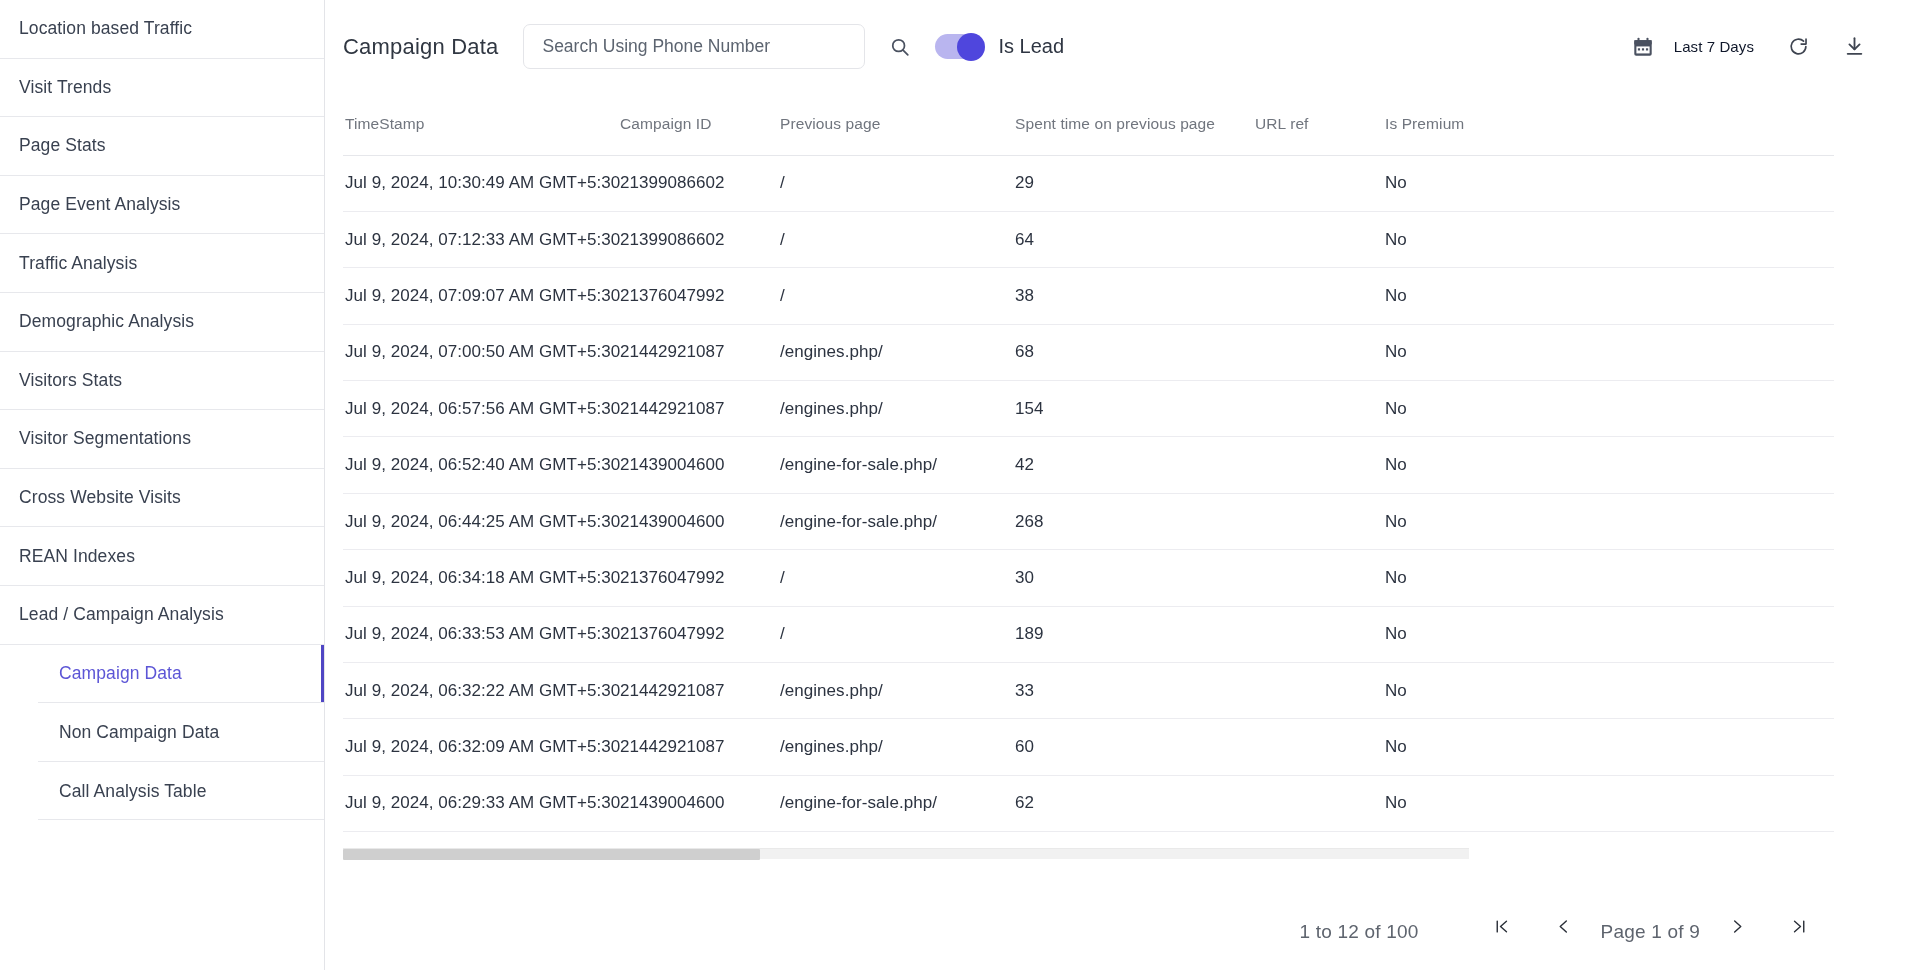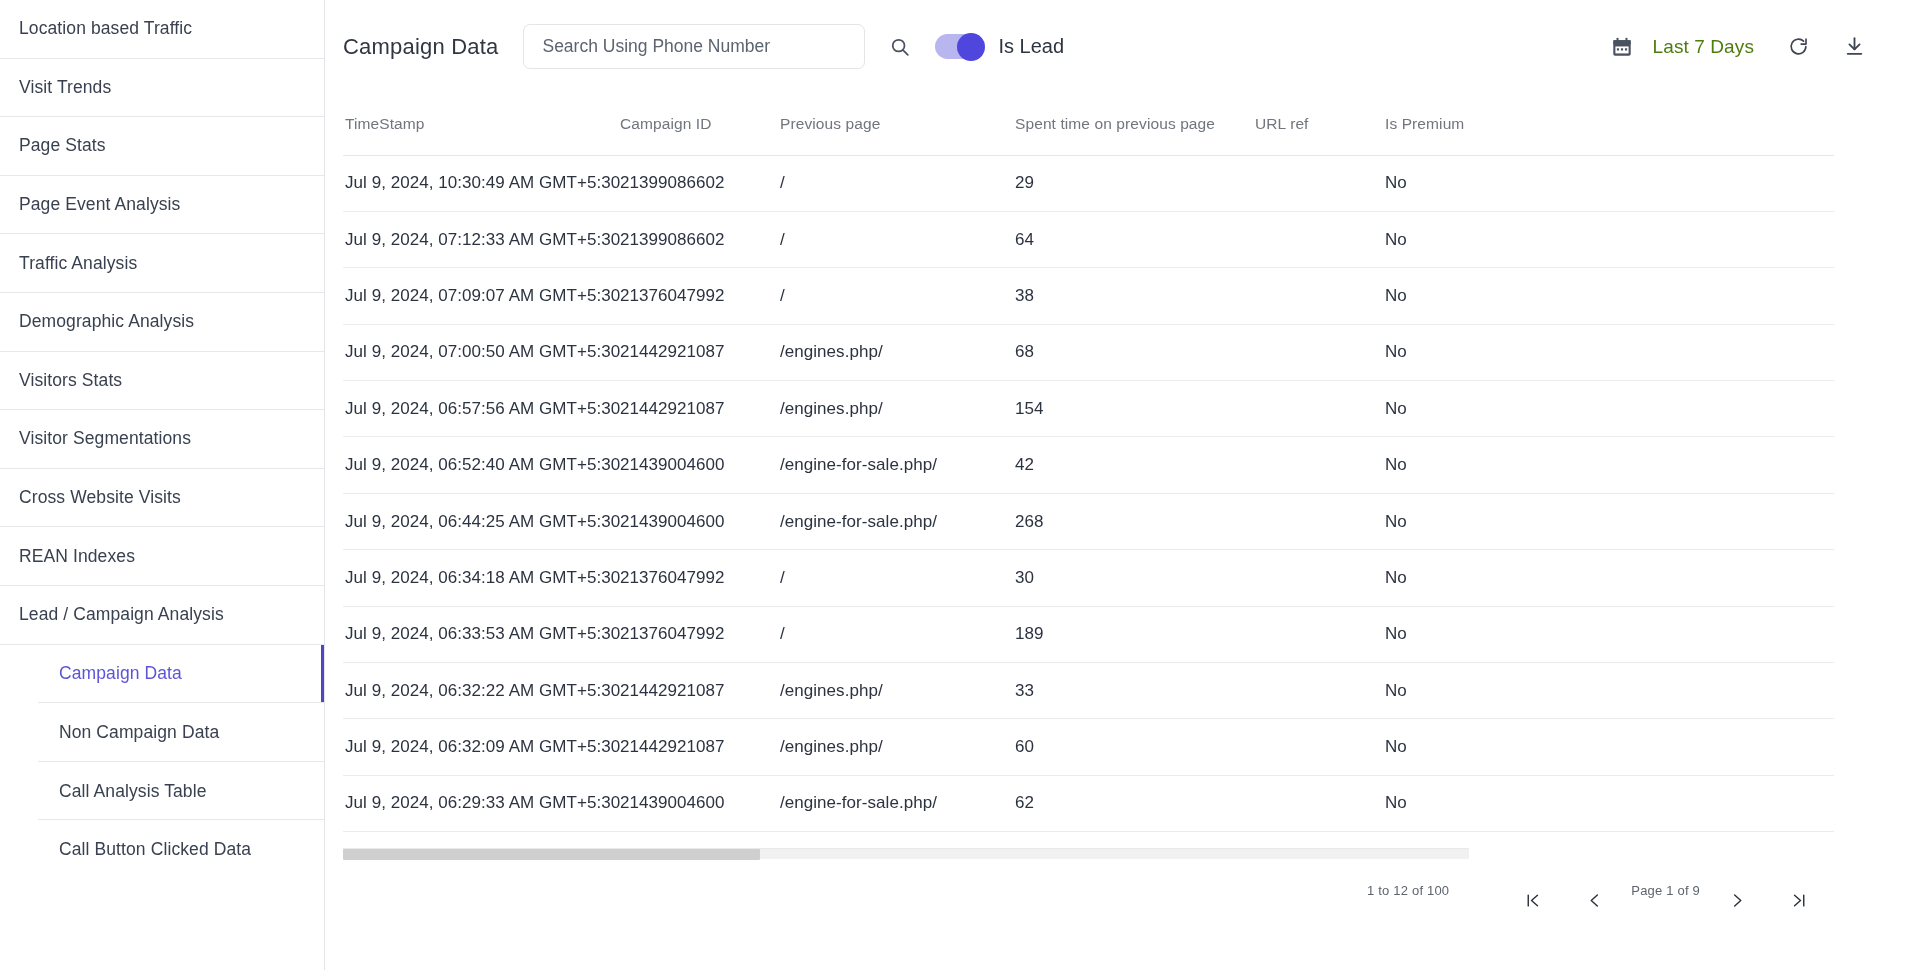--- a/index.html
+++ b/index.html
@@ -150,22 +150,22 @@
 
   .toolbar-right {
     margin-left: auto;
     display: flex;
     align-items: center;
     gap: 0;
   }
   .cal-btn { width: 26px; height: 26px; display:flex; align-items:center; justify-content:center; cursor:pointer; }
   .range-label {
     margin-left: 18px;
-    font-size: 19px;
-    color: #4d7c0f;
+    font-size: 15px;
+    color: #0f172a;
     letter-spacing: .1px;
     cursor: pointer;
     white-space: nowrap;
   }
   .icon-btn {
     margin-left: 32px;
     width: 24px; height: 24px;
     display: flex; align-items: center; justify-content: center;
     cursor: pointer;
   }
@@ -242,24 +242,24 @@
     border-radius: 1px;
   }
 
   
   .pager {
     position: absolute;
     left: 0; right: 0;
     top: 790px;
     height: 60px;
     display: flex;
-    align-items: flex-start;
+    align-items: flex-end;
     justify-content: flex-end;
     padding-right: 18px;
-    font-size: 13px;
+    font-size: 19px;
     color: #5e646e;
   }
   .pager .count { margin-right: 66px; white-space: nowrap; letter-spacing: .2px; }
   .pager .pbtn {
     width: 34px; height: 34px;
     display: flex; align-items: center; justify-content: center;
     cursor: pointer;
     color: #2a2f38;
   }
   .pager .pagelabel {
@@ -316,23 +316,20 @@
         <span class="active-bar"></span>
         <span class="sub-line"></span>
       </div>
       <div class="nav-sub">
         <span>Non Campaign Data</span>
         <span class="sub-line"></span>
       </div>
       <div class="nav-sub">
         <span>Call Analysis Table</span>
         <span class="sub-line"></span>
-      </div>
-      <div class="nav-sub">
-        <span>Call Button Clicked Data</span>
       </div>
     </div>
   </nav>
 
   <section class="main">
 
     <div class="toolbar">
       <div class="page-title">Campaign Data</div>
 
       <div class="search-wrap">

